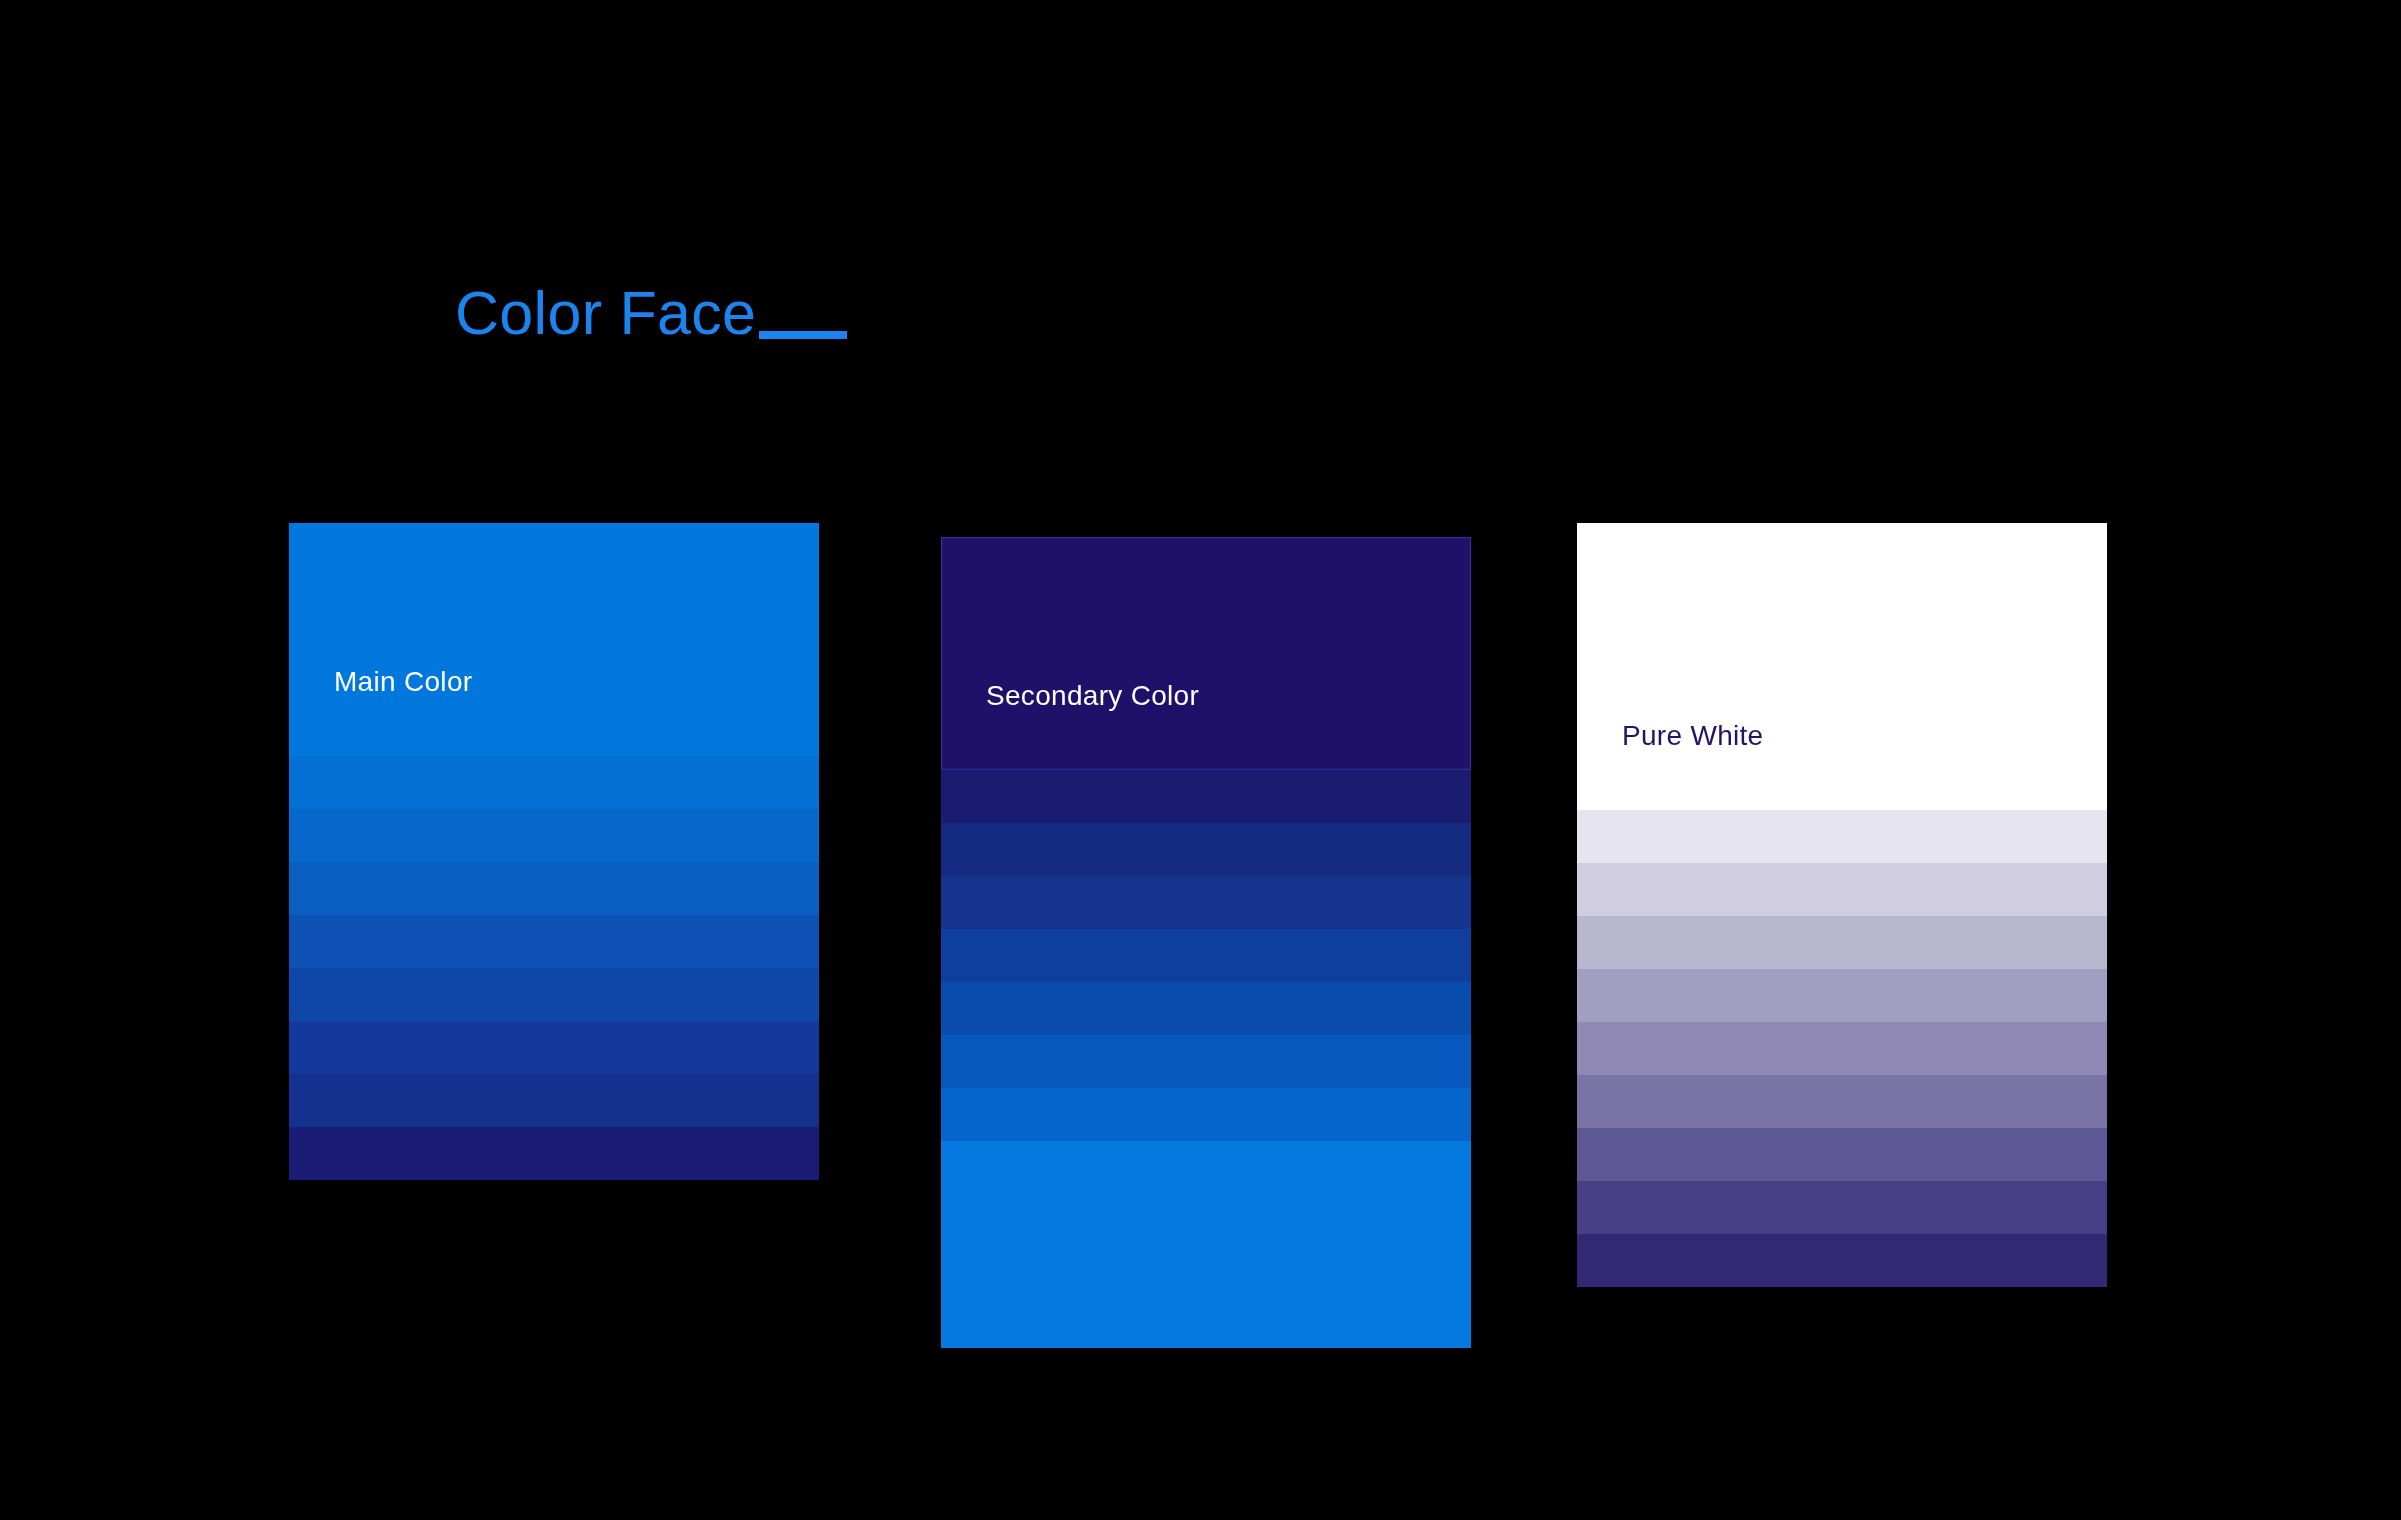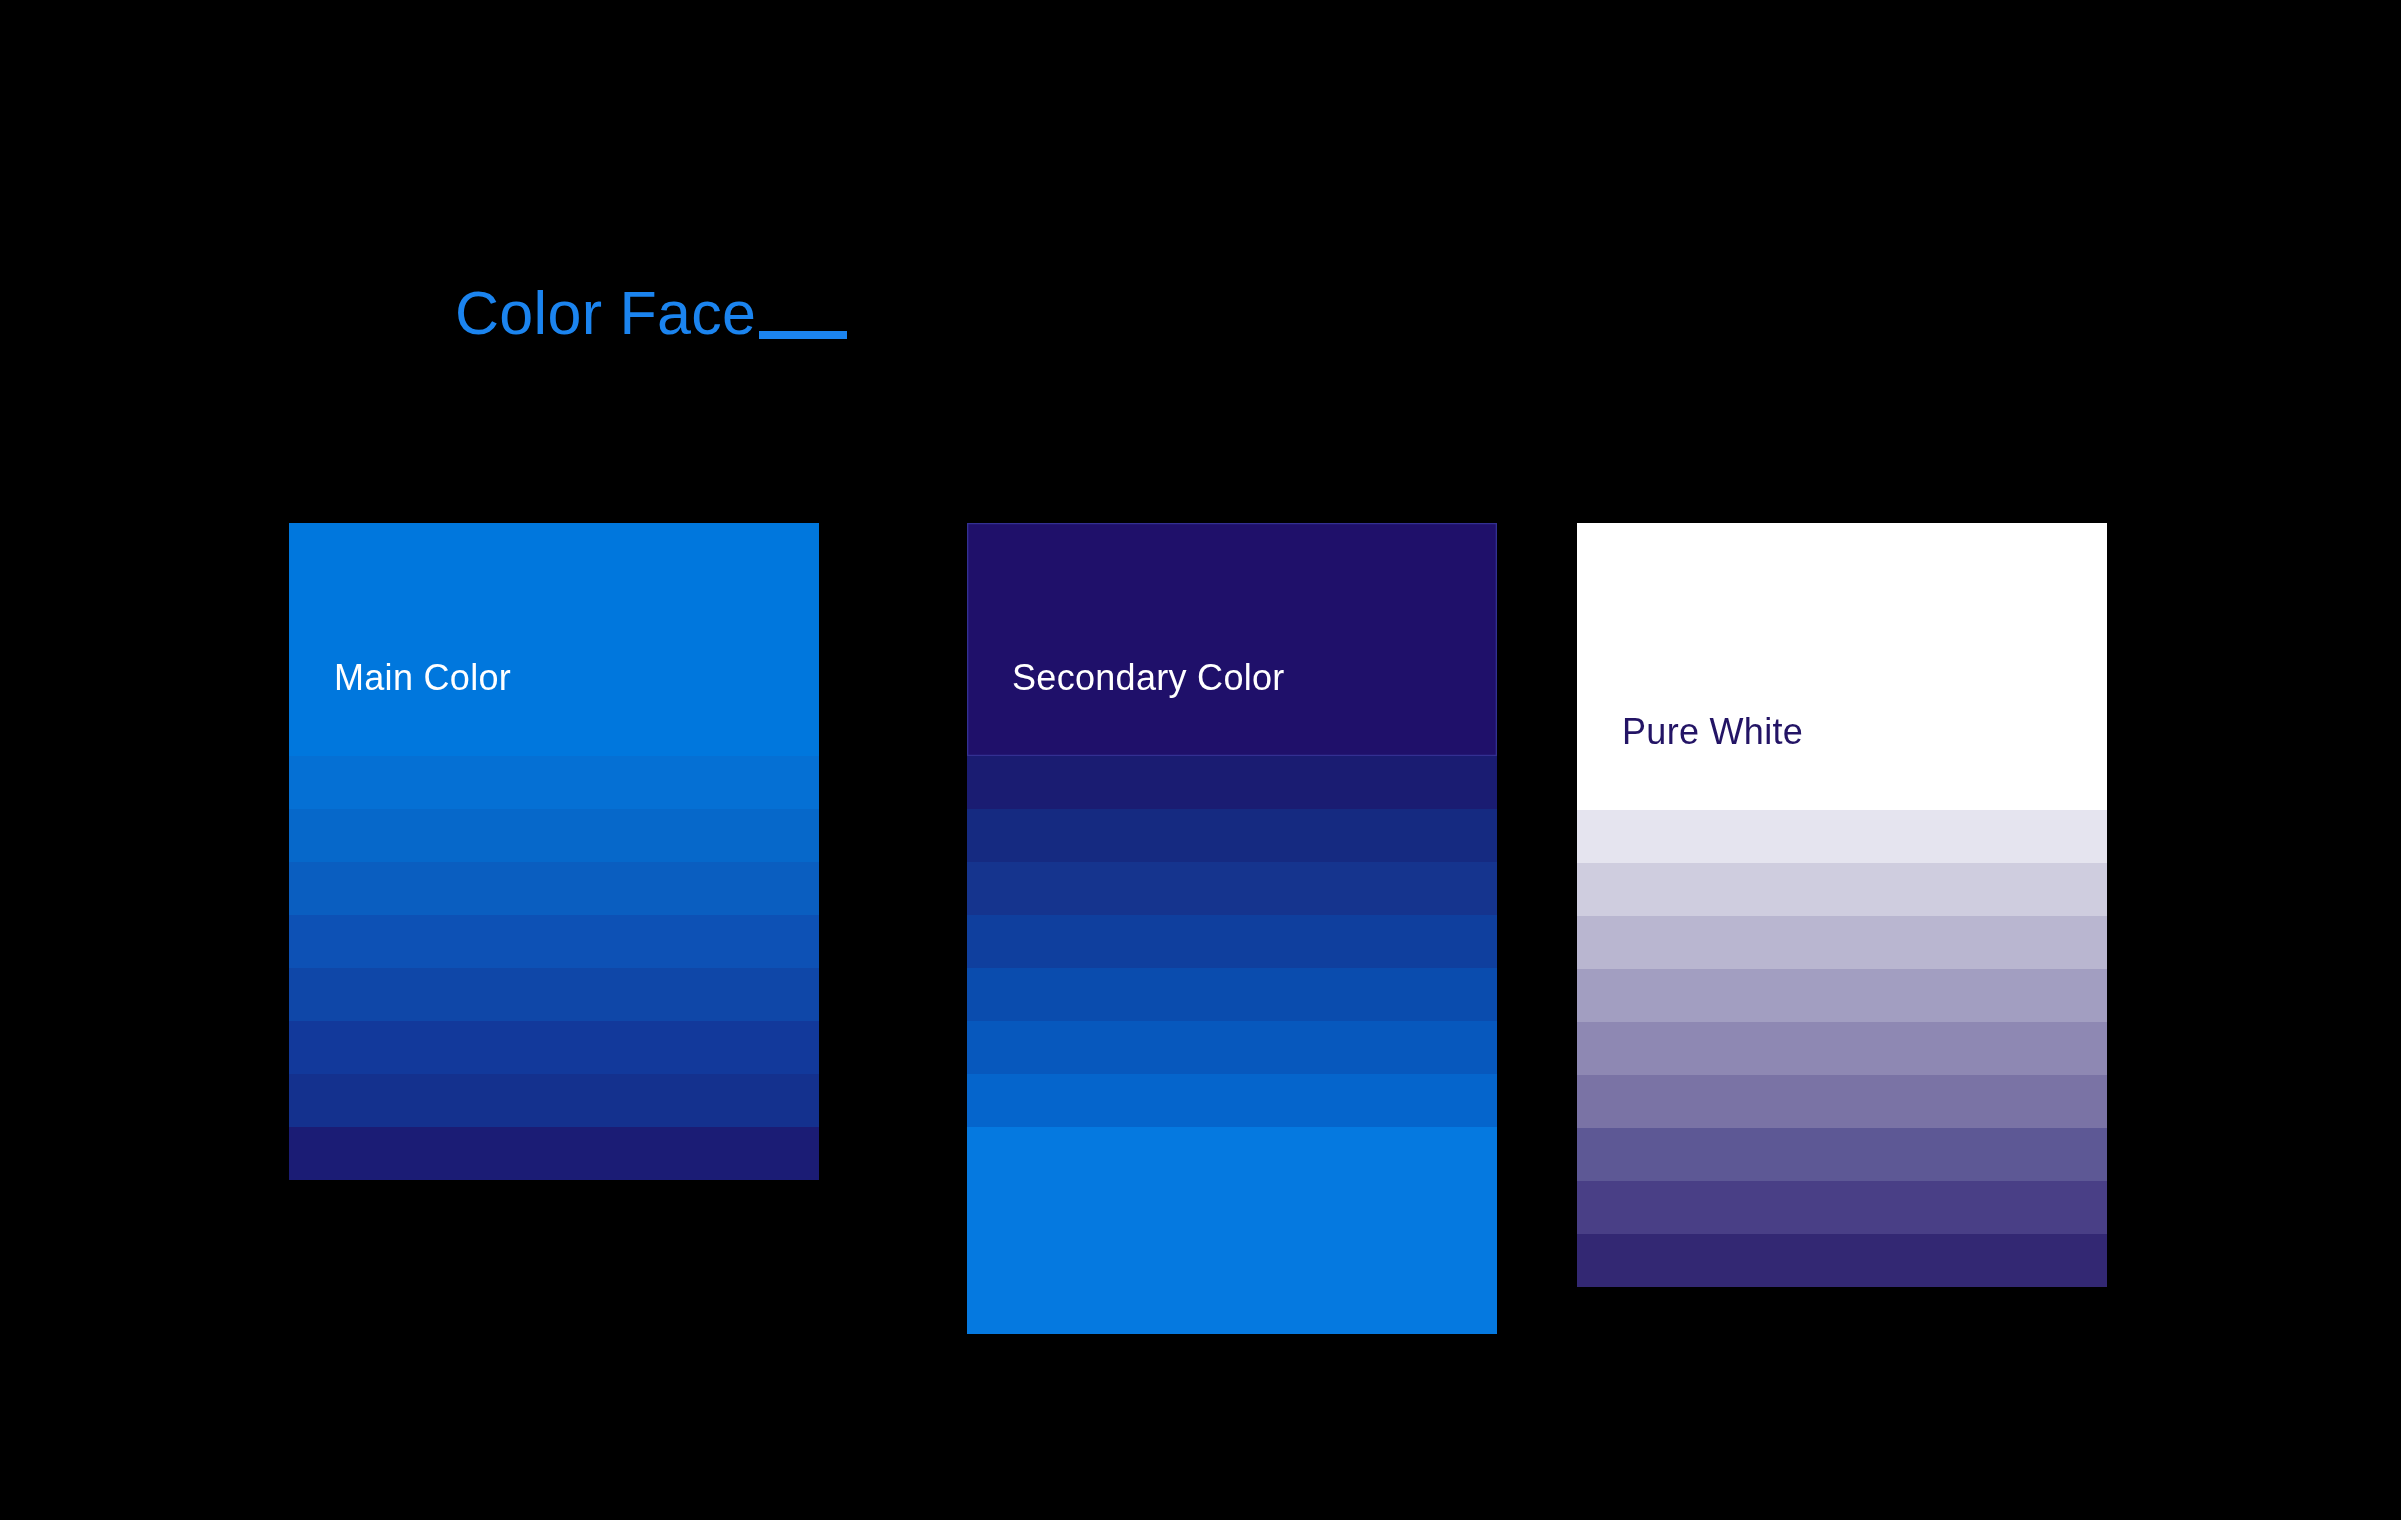--- a/index.html
+++ b/index.html
@@ -57,34 +57,34 @@
     height: 998px;
   }
   .swatch-col {
     position: absolute;
     top: 0;
     width: 530px;
     display: flex;
     flex-direction: column;
   }
   #col-main   { left: 289px; }
-  #col-second { left: 967px; }
+  #col-second { left: 941px; margin-top: 14px; }
   #col-white  { left: 1577px; }
 
   .col-head {
     position: relative;
     width: 100%;
     box-sizing: border-box;
     display: flex;
     align-items: flex-end;
     padding: 0 0 60px 45px;
   }
   .col-label {
     font-family: "Liberation Sans", sans-serif;
-    font-size: 36px;
+    font-size: 28px;
     font-weight: 400;
     letter-spacing: 0.3px;
     line-height: 1;
   }
   .band {
     width: 100%;
   }
 
   
   .outlined { box-shadow: inset 0 0 0 1.3px rgba(90,110,220,0.35); }

